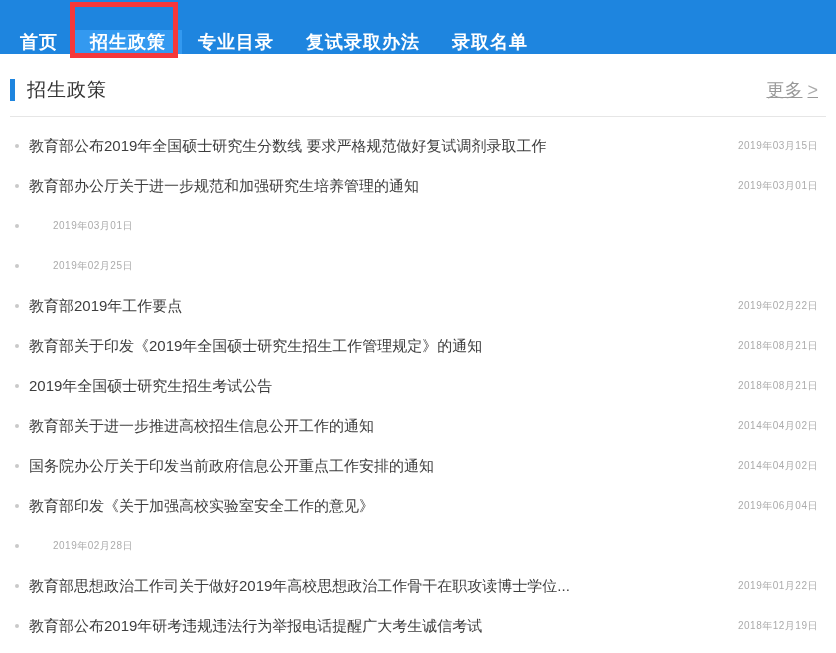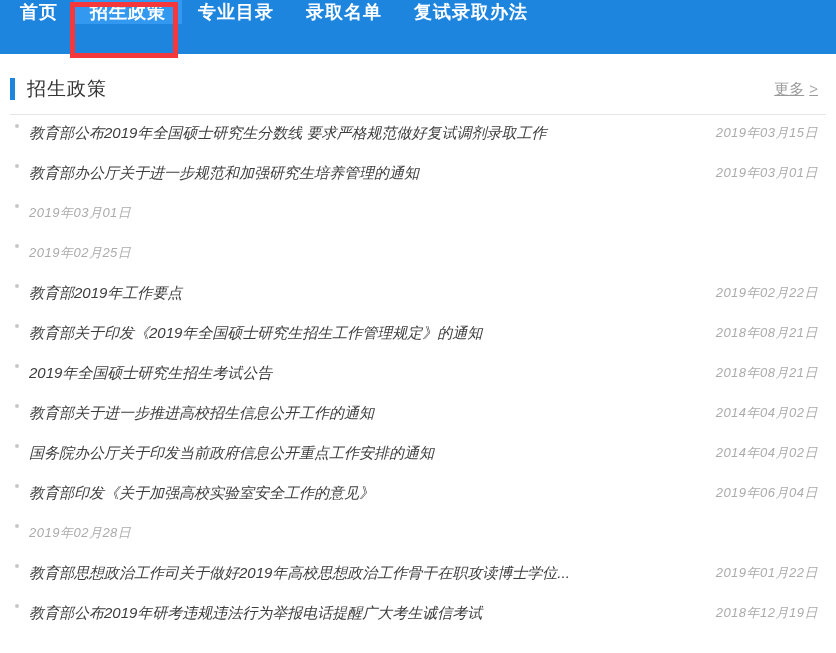--- a/index.html
+++ b/index.html
@@ -14,21 +14,21 @@
     overflow: hidden;
     background: #ffffff;
     position: relative;
   }
 
   
   .nav {
     height: 54px;
     background: #1E85DF;
     display: flex;
-    align-items: flex-start;
+    align-items: flex-end;
     padding-left: 4px;
     position: relative;
   }
   .nav-item {
     display: flex;
     align-items: center;
     padding: 0 16px;
     color: #ffffff;
     font-size: 18px;
     font-weight: bold;
@@ -65,77 +65,77 @@
   }
   .section-title {
     font-size: 19px;
     color: #333333;
     border-left: 5px solid #1E85DF;
     padding-left: 12px;
     line-height: 22px;
     letter-spacing: 1px;
   }
   .more-link {
-    font-size: 15px;
+    font-size: 18px;
     color: #999999;
     cursor: pointer;
     padding-right: 8px;
     text-decoration: underline;
   }
   .more-link .arrow {
     margin-left: 5px;
     color: #aaaaaa;
   }
 
   
   .news-list {
     margin-top: 9px;
   }
   .news-row {
     height: 40px;
     display: flex;
-    align-items: flex-start;
+    align-items: center;
     cursor: pointer;
-    font-style: italic;
   }
   .bullet {
     width: 4px;
     height: 4px;
     border-radius: 50%;
     background: #c9c9c9;
     margin: 0 10px 0 5px;
     flex: 0 0 auto;
   }
   .news-title {
     flex: 1 1 auto;
     font-size: 15px;
     color: #3d3d3d;
     white-space: nowrap;
     overflow: hidden;
     text-overflow: ellipsis;
   }
   .news-date {
     flex: 0 0 auto;
-    font-size: 13px;
+    font-size: 10px;
     color: #ababab;
+    margin-left: 24px;
     padding-right: 8px;
     letter-spacing: 0.5px;
   }
 </style>
 </head>
 <body>
 
 <div class="page">
 
   <div class="nav">
     <div class="nav-item">首页</div>
     <div class="nav-item active">招生政策</div>
     <div class="nav-item">专业目录</div>
+    <div class="nav-item">复试录取办法</div>
     <div class="nav-item">录取名单</div>
-    <div class="nav-item">复试录取办法</div>
     <div class="highlight-box"></div>
   </div>
 
   <div class="content">
 
     <div class="section-header">
       <div class="section-title">招生政策</div>
       <div class="more-link">
         <span>更多</span><span class="arrow">&gt;</span>
       </div>

